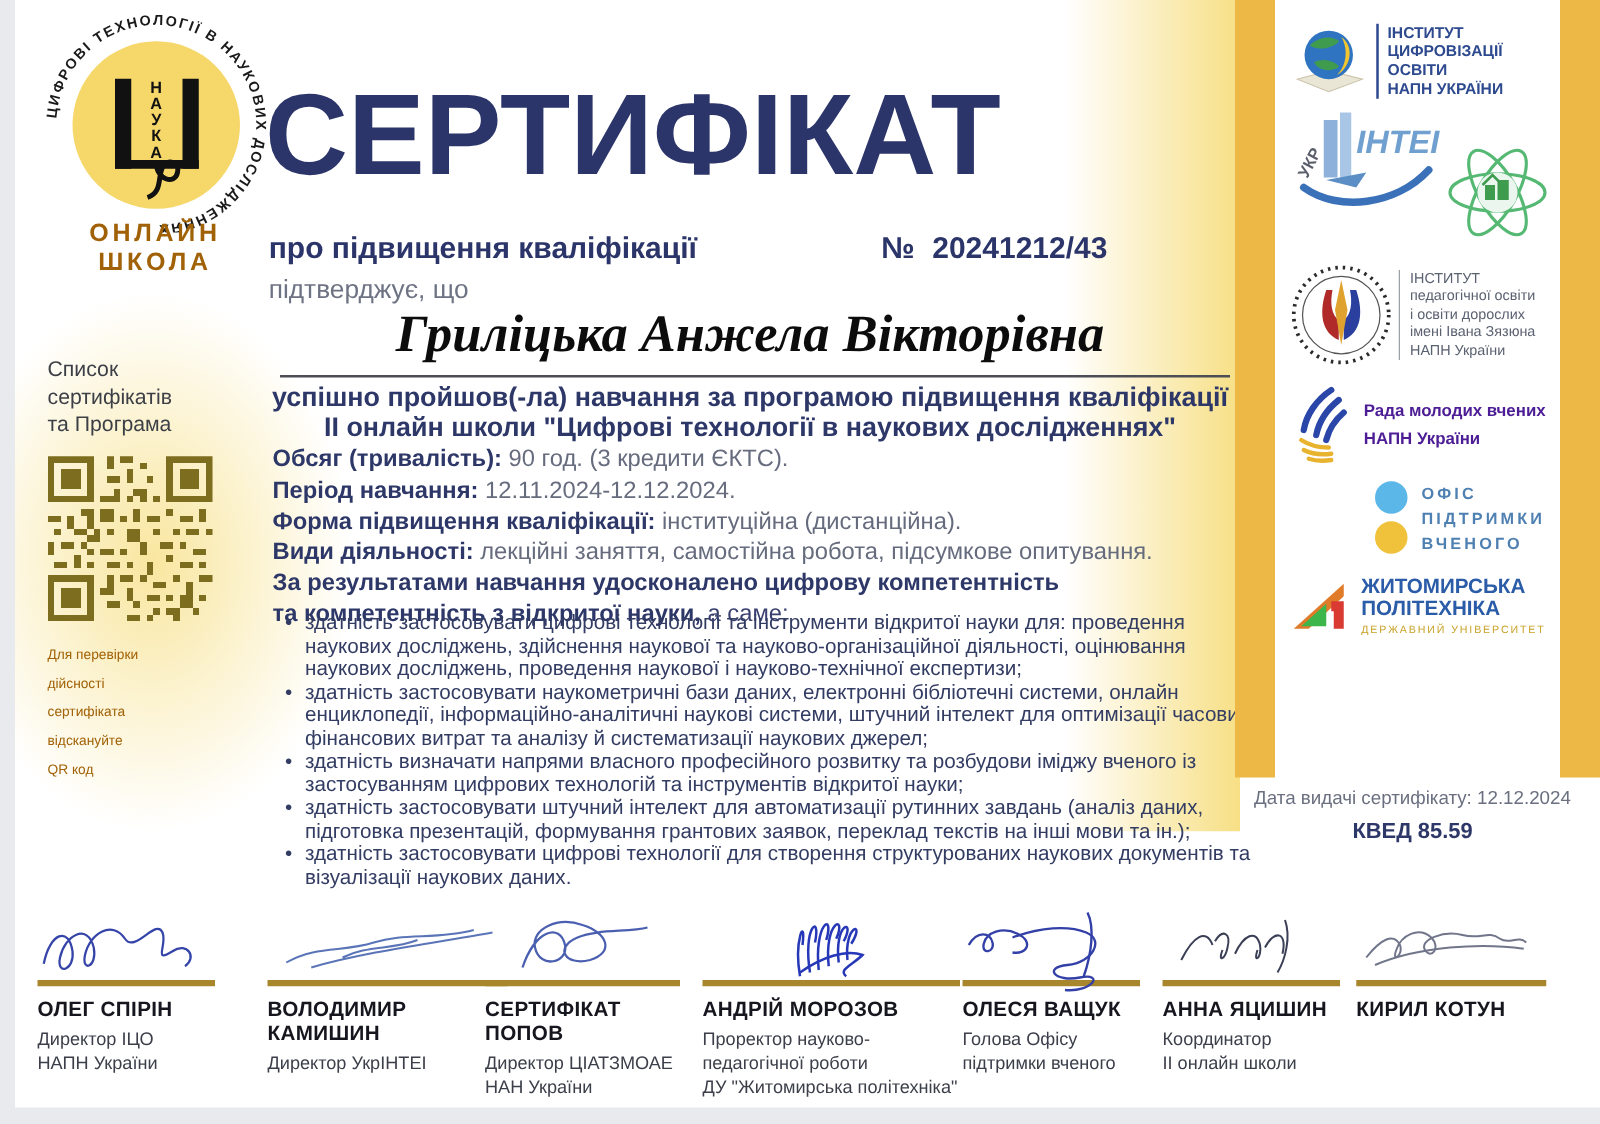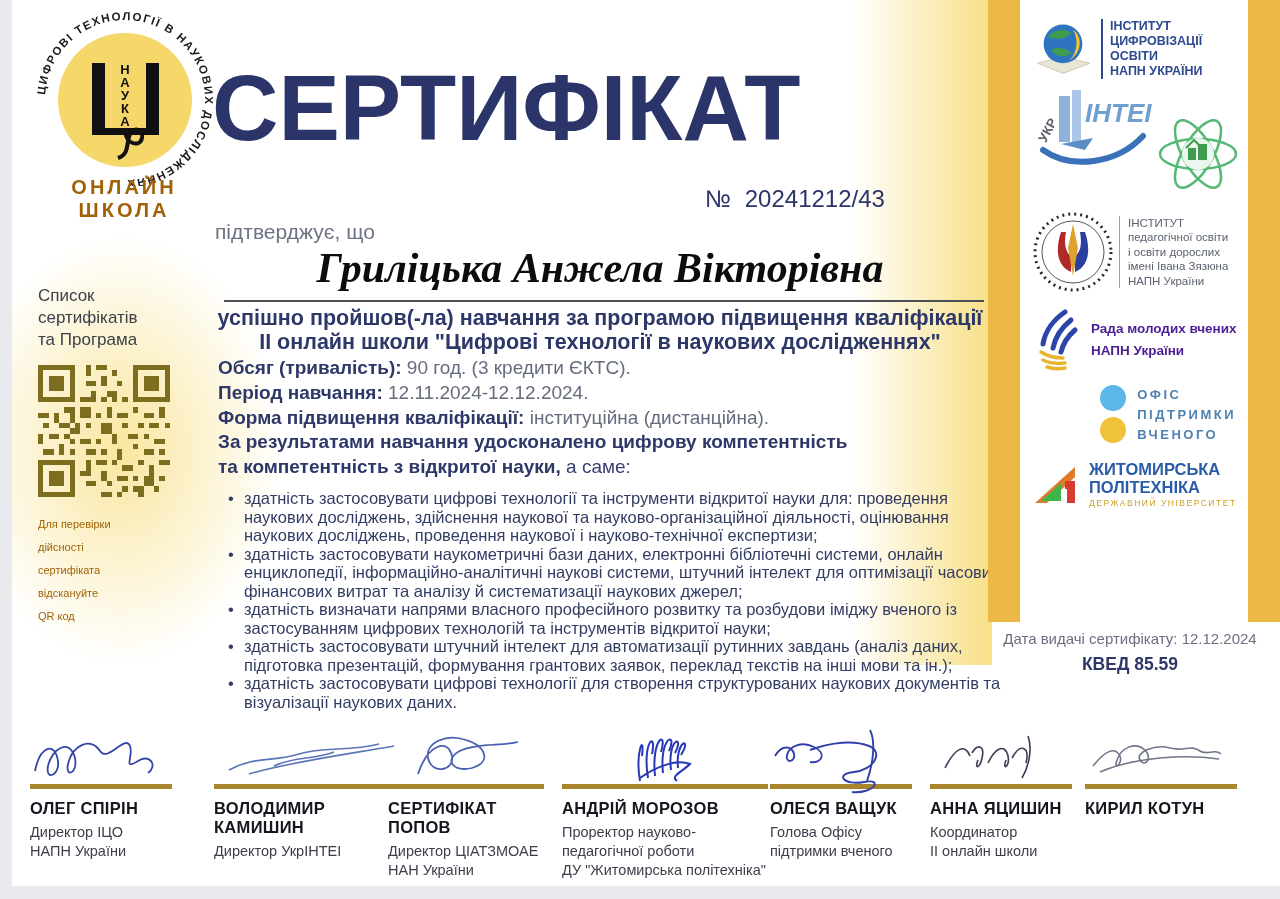--- a/index.html
+++ b/index.html
@@ -14,21 +14,21 @@
 
   
   .school-logo{position:absolute;left:18px;top:8px;width:190px;height:178px;}
   .online-school{position:absolute;left:14px;top:176px;width:196px;text-align:center;
     font-size:20px;font-weight:700;letter-spacing:3px;color:#a16207;}
 
   
   .title{position:absolute;left:200px;top:62px;width:690px;font-size:92px;font-weight:800;
     color:#2b3569;letter-spacing:0;line-height:1;}
   .subtitle{position:absolute;left:203px;top:185px;font-size:24px;font-weight:700;color:#2b3569;}
-  .cert-number{position:absolute;left:693px;top:185px;font-size:24px;font-weight:400;color:#2b3569;}
+  .cert-number{position:absolute;left:693px;top:185px;font-size:24px;font-weight:700;color:#2b3569;}
   .cert-number .no-sign{margin-right:14px;}
   .confirm{position:absolute;left:203px;top:220px;font-size:21px;color:#6e7384;}
 
   
   .name{position:absolute;left:202px;top:244px;width:772px;text-align:center;
     font-family:"Liberation Serif", serif;font-style:italic;font-weight:700;
     font-size:42px;color:#0c0c0c;}
   .name-rule{position:absolute;left:212px;top:300px;width:760px;height:2px;background:#4d4d55;}
 
   
@@ -122,37 +122,39 @@
       <rect x="62" y="120" width="67" height="7" fill="#111"></rect>
       <text x="95" y="66" text-anchor="middle" font-size="13" font-weight="700" fill="#111">
         <tspan x="95" dy="0">Н</tspan><tspan x="95" dy="13">А</tspan><tspan x="95" dy="13">У</tspan><tspan x="95" dy="13">К</tspan><tspan x="95" dy="13">А</tspan>
       </text>
       <path d="M95 122 C95 136 110 140 112 130 C114 122 104 118 100 126 C96 134 100 146 88 150" fill="none" stroke="#111" stroke-width="4"></path>
     </g>
   </svg>
   <div class="online-school">ОНЛАЙН  ШКОЛА</div>
 
   <div class="title">СЕРТИФІКАТ</div>
+  <div class="subtitle">про підвищення кваліфікації</div>
   <div class="cert-number">
     <span class="no-sign">№</span><span>20241212/43</span>
   </div>
   <div class="confirm">підтверджує, що</div>
 
   <div class="name">Гриліцька Анжела Вікторівна</div>
   <div class="name-rule"></div>
 
   <div class="program">
     <div>успішно пройшов(-ла) навчання за програмою підвищення кваліфікації</div>
     <div>ІІ онлайн школи "Цифрові технології в наукових дослідженнях"</div>
   </div>
 
   <div class="details">
     <div><span class="lbl">Обсяг (тривалість):</span><span class="val"> 90 год. (3 кредити ЄКТС).</span></div>
     <div><span class="lbl">Період навчання:</span><span class="val"> 12.11.2024-12.12.2024.</span></div>
     <div><span class="lbl">Форма підвищення кваліфікації:</span><span class="val"> інституційна (дистанційна).</span></div>
+    <div><span class="lbl">Види діяльності:</span><span class="val"> лекційні заняття, самостійна робота, підсумкове опитування.</span></div>
     <div><span class="lbl">За результатами навчання удосконалено цифрову компетентність</span></div>
     <div><span class="lbl">та  компетентність з відкритої науки,</span><span class="res-tail"> а саме:</span></div>
   </div>
 
   <ul class="bullets">
     <li>здатність застосовувати цифрові технології  та інструменти відкритої науки для: проведення наукових досліджень, здійснення наукової та науково-організаційної діяльності, оцінювання наукових досліджень, проведення наукової і науково-технічної експертизи;</li>
     <li>здатність застосовувати наукометричні бази даних, електронні бібліотечні системи, онлайн енциклопедії, інформаційно-аналітичні наукові системи, штучний інтелект для оптимізації часових і фінансових витрат та аналізу й систематизації наукових джерел;</li>
     <li>здатність визначати напрями власного професійного розвитку та розбудови іміджу вченого із застосуванням цифрових технологій та інструментів відкритої науки;</li>
     <li>здатність застосовувати штучний інтелект для автоматизації рутинних завдань (аналіз даних, підготовка презентацій, формування грантових заявок, переклад текстів на інші мови та ін.);</li>
     <li>здатність  застосовувати цифрові технології для створення структурованих наукових документів та візуалізації наукових даних.</li>

